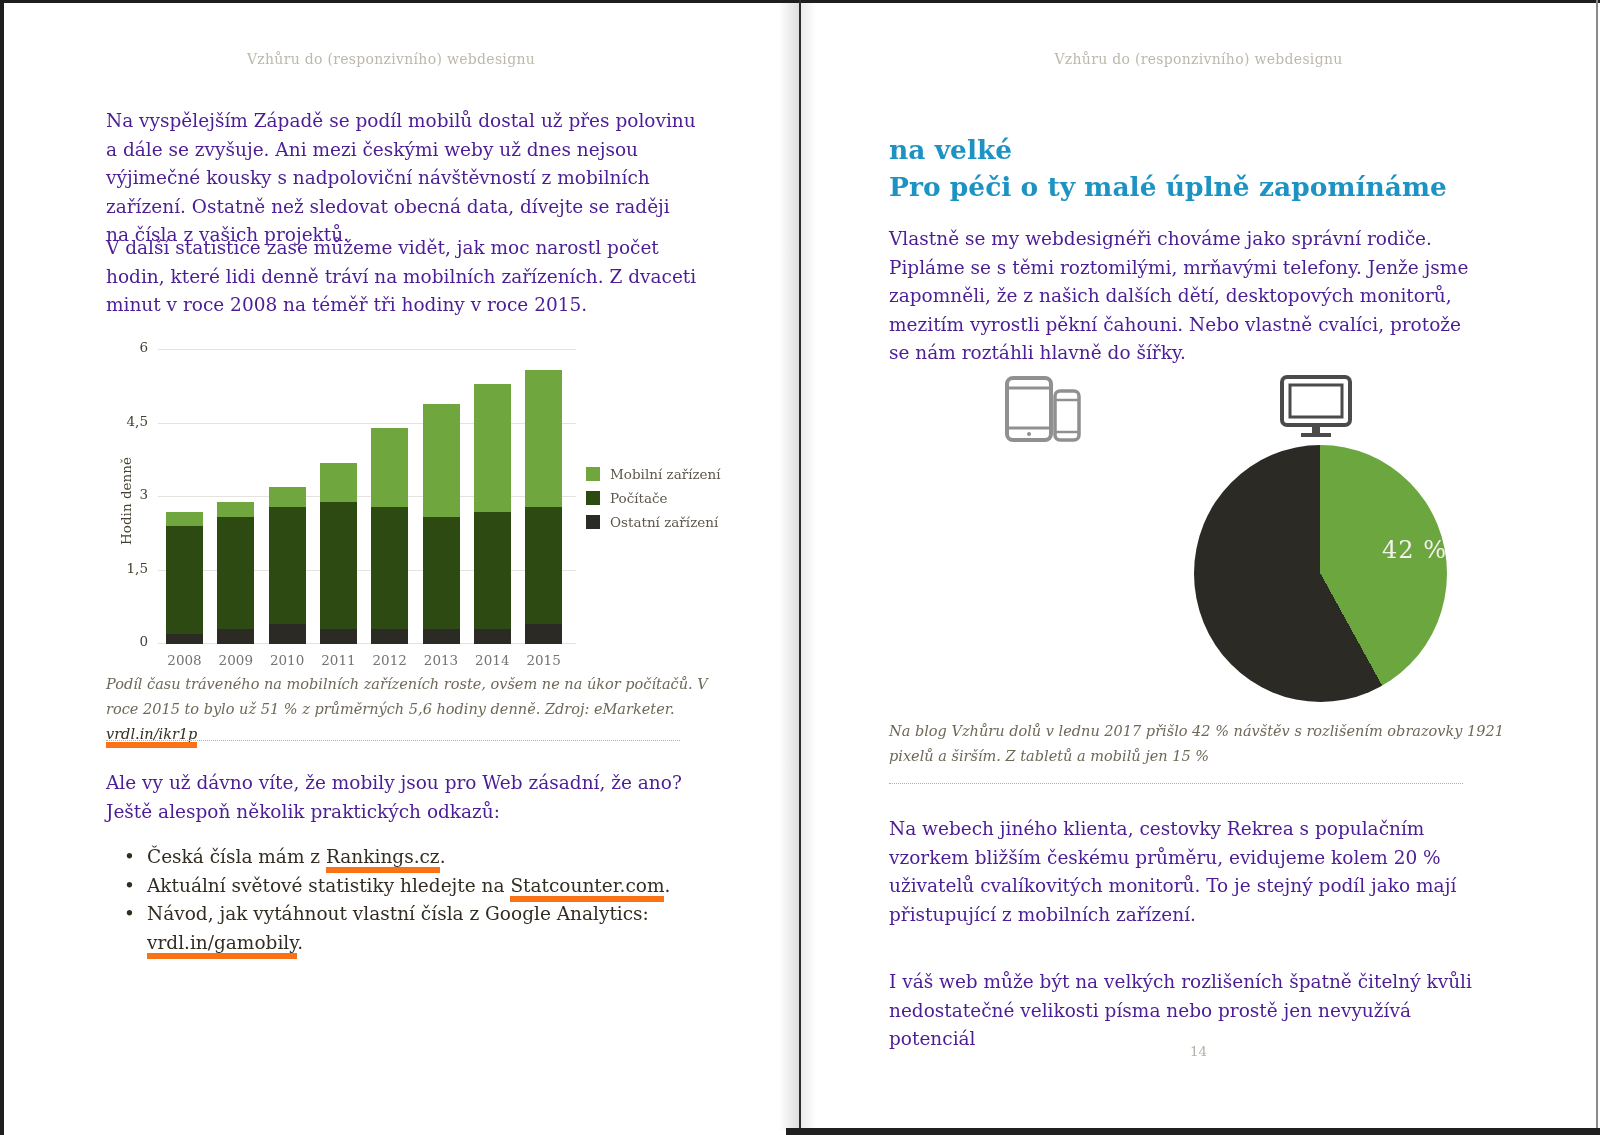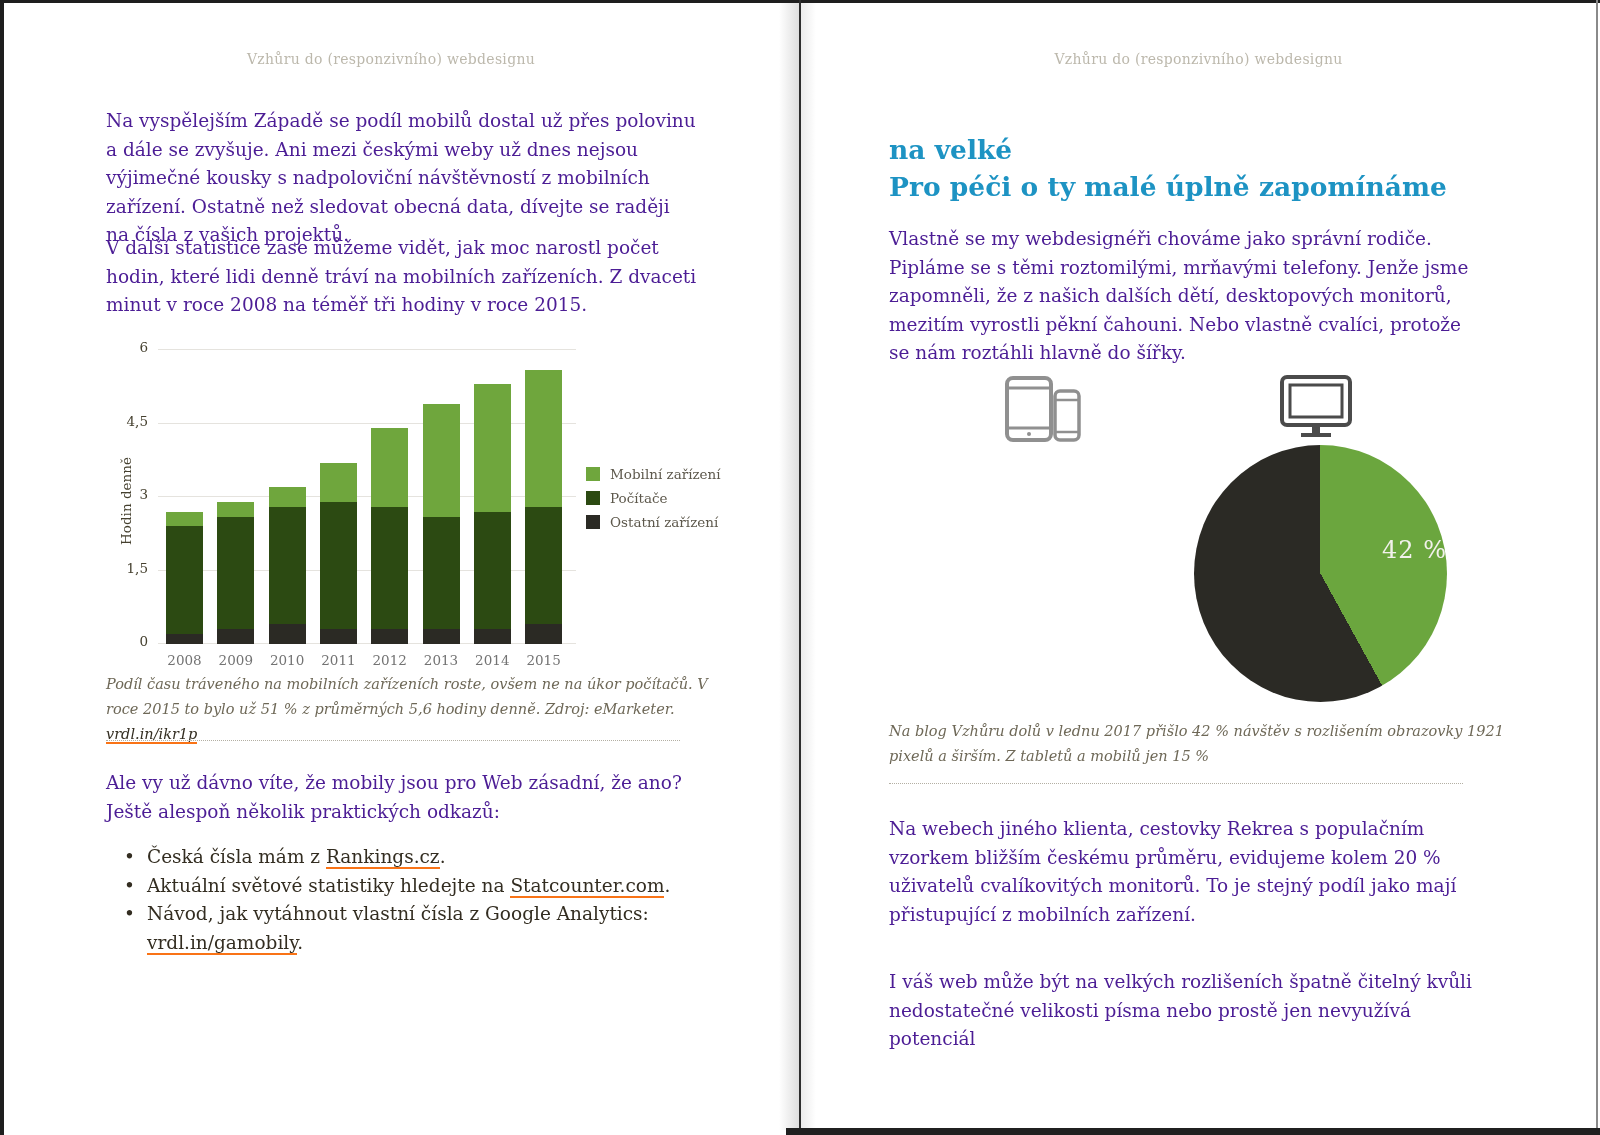--- a/index.html
+++ b/index.html
@@ -9,21 +9,21 @@
   #page-left{left:4px;width:774px;}
   #page-right{left:801px;width:795px;}
 
   .running-head{position:absolute;top:48px;left:0;width:100%;text-align:center;
                 font-size:14px;color:#bcb8ac;letter-spacing:.3px;}
   .para{position:absolute;font-size:18.5px;line-height:28.5px;color:#4c1d95;}
   .caption{position:absolute;font-size:14.5px;line-height:25px;font-style:italic;color:#6e6857;}
   .dotdiv{position:absolute;height:0;border-top:1px dotted #b3afa3;}
   .pagenum{position:absolute;top:1040px;left:0;width:100%;text-align:center;
            font-size:13.5px;color:#b5b1a5;}
-  .lnk{color:#332d21;text-decoration:none;border-bottom:2px solid #f97316;cursor:pointer;}
+  .lnk{color:#332d21;text-decoration:none;border-bottom:6px solid #f97316;cursor:pointer;}
 
   
   .linklist{position:absolute;left:120px;top:840px;width:600px;margin:0;padding:0;list-style:none;
             font-size:18.5px;line-height:28.5px;}
   .linklist li{position:relative;padding-left:23px;margin:0;}
   .linklist .blt{position:absolute;left:0;top:0;}
 
   
   .chart{position:absolute;left:98px;top:332px;width:640px;height:335px;}
   .chart .plot{position:absolute;left:56px;top:14px;width:418px;height:295px;}
@@ -208,20 +208,21 @@
     </div>
 
     <div class="caption" style="left:88px;top:716px;width:615px;">Na blog Vzhůru dolů v lednu 2017 přišlo 42 % návštěv s rozlišením obrazovky 1921 pixelů a širším. Z tabletů a mobilů jen 15 %</div>
 
     <div class="dotdiv" style="left:88px;top:780px;width:574px;"></div>
 
     <div class="para" style="left:88px;top:812px;width:592px;">Na webech jiného klienta, cestovky Rekrea s populačním vzorkem bližším českému průměru, evidujeme kolem 20 % uživatelů cvalíkovitých monitorů. To je stejný podíl jako mají přistupující z mobilních zařízení.</div>
 
     <div class="para" style="left:88px;top:939px;width:592px;margin-top:26px;">I váš web může být na velkých rozlišeních špatně čitelný kvůli nedostatečné velikosti písma nebo prostě jen nevyužívá potenciál</div>
 
+    <div class="pagenum">14</div>
   </div>
 
   <div class="b" id="border-left"></div>
   <div class="b" id="border-top"></div>
   <div class="b" id="gutter-shadow-l"></div>
   <div class="b" id="gutter-line"></div>
   <div class="b" id="gutter-shadow-r"></div>
   <div class="b" id="border-right"></div>
   <div class="b" id="border-bottom"></div>
 </div>

